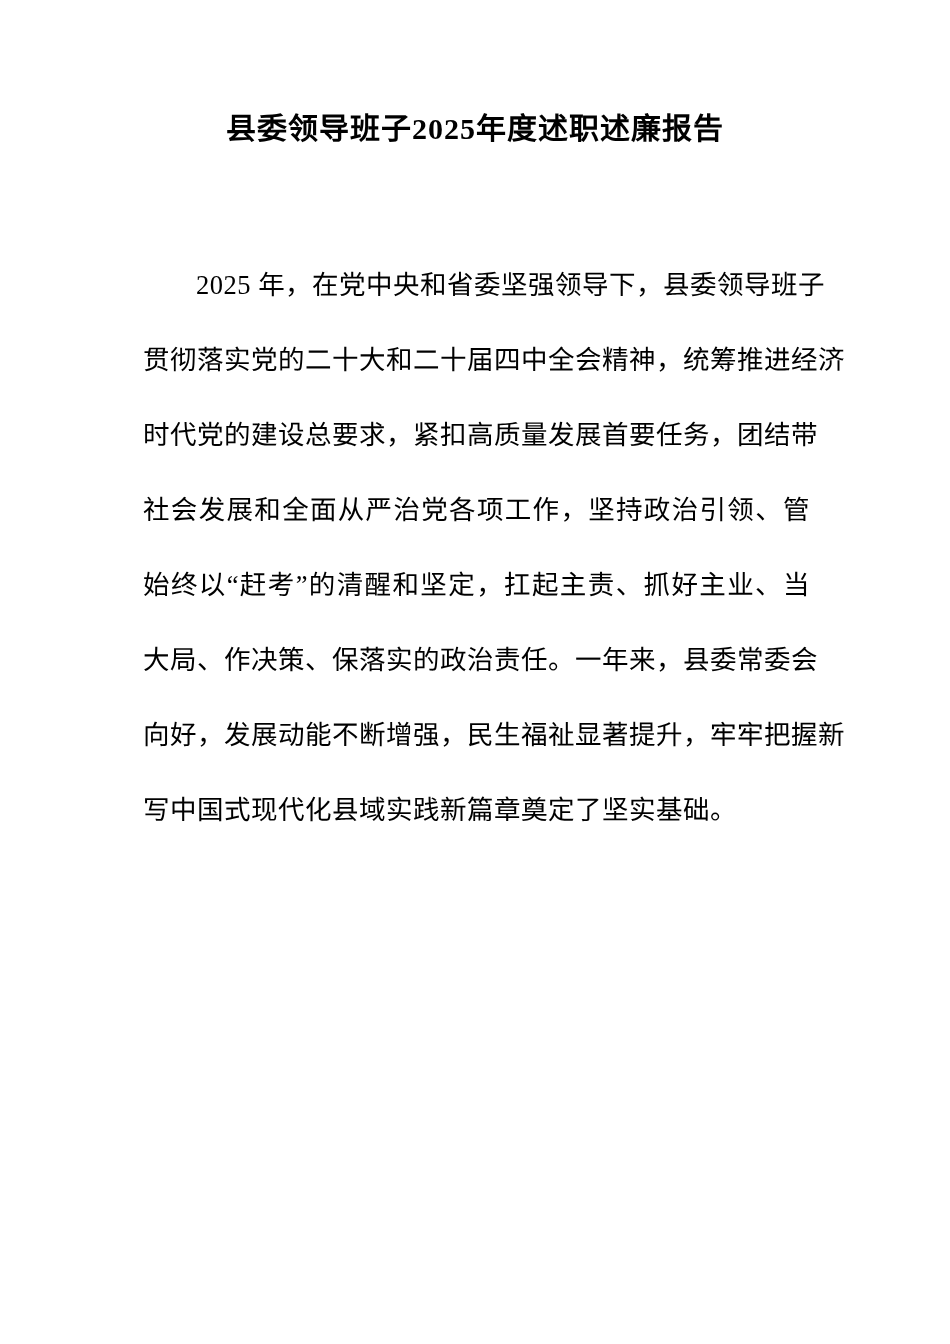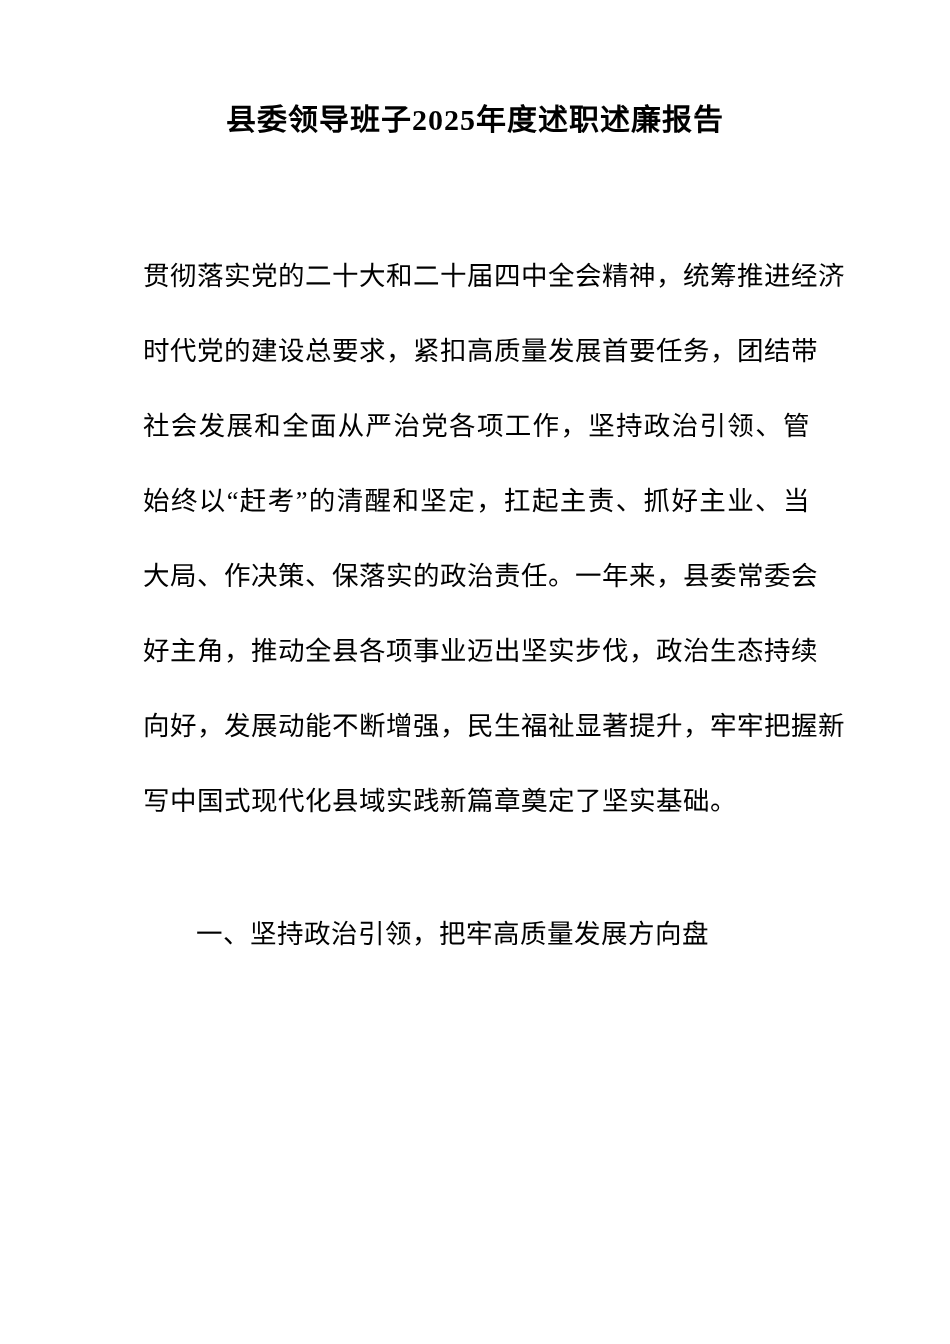--- a/index.html
+++ b/index.html
@@ -11,21 +11,21 @@
     position: relative;
     width: 950px;
     height: 1344px;
     margin: 0;
     background: #ffffff;
     color: #000000;
     font-family: "Liberation Serif", "DejaVu Serif", serif;
     overflow: hidden;
   }
   .doc-title {
-    margin: 0;
+    margin: 9px;
     padding-top: 94px;
     height: 52px;
     line-height: 52px;
     font-size: 30px;
     font-weight: bold;
     text-align: center;
     letter-spacing: 1px;
     white-space: nowrap;
   }
   .content {
@@ -64,27 +64,26 @@
 </head>
 <body>
 
 <div class="page">
 
   <h1 class="doc-title">县委领导班子2025年度述职述廉报告</h1>
 
   <div class="content">
 
     <div class="intro-paragraph">
+      <div class="text-line first-line">2025 年，在党中央和省委坚强领导下，县委领导班子</div>
       <div class="text-line">贯彻落实党的二十大和二十届四中全会精神，统筹推进经济</div>
       <div class="text-line">时代党的建设总要求，紧扣高质量发展首要任务，团结带</div>
       <div class="text-line">社会发展和全面从严治党各项工作，坚持政治引领、管</div>
       <div class="text-line">始终以“赶考”的清醒和坚定，扛起主责、抓好主业、当</div>
       <div class="text-line">大局、作决策、保落实的政治责任。一年来，县委常委会</div>
-      <div class="text-line">好主角，推动全县各项事业迈出坚实步伐，政治生态持续</div>
       <div class="text-line">向好，发展动能不断增强，民生福祉显著提升，牢牢把握新</div>
       <div class="text-line last-line">写中国式现代化县域实践新篇章奠定了坚实基础。</div>
     </div>
 
-    <div class="section-heading">一、坚持政治引领，把牢高质量发展方向盘</div>
 
   </div>
 
 </div>
 
 </body></html>

